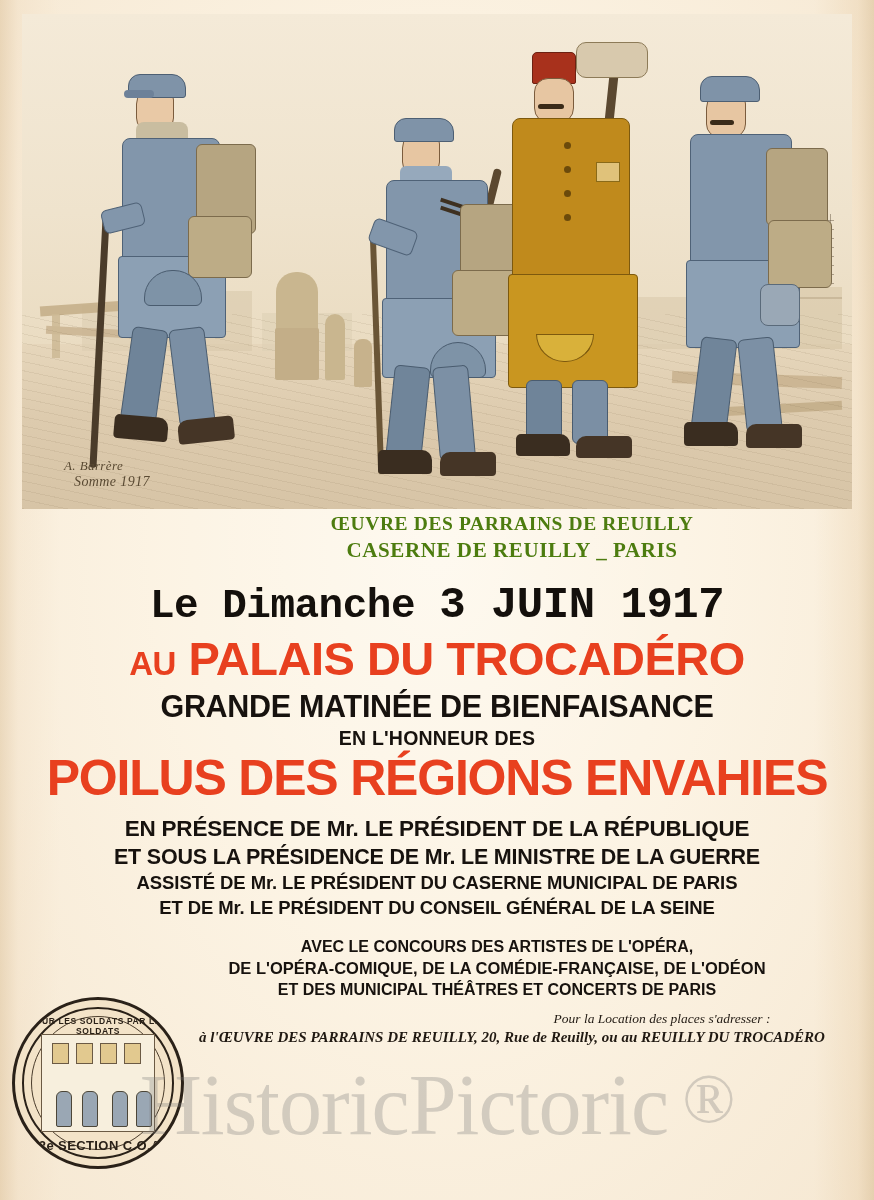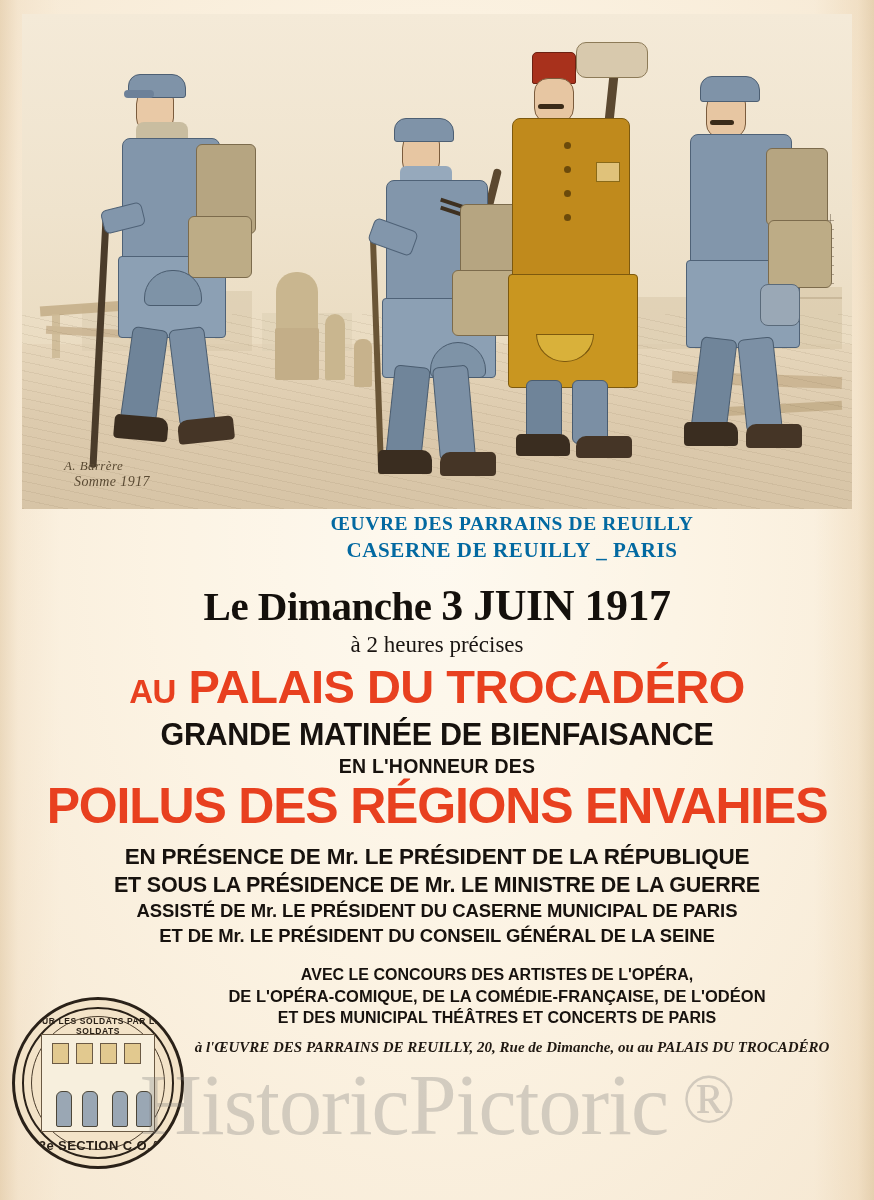--- a/index.html
+++ b/index.html
@@ -85,29 +85,29 @@
     left: 0; right: 0;
     top: 512px;
     text-align: center;
     color: #1a1512;
   }
   .org {
     font-family: "Liberation Serif", serif;
     font-weight: 700;
     font-size: 19.5px;
     letter-spacing: .6px;
-    color: #0369a1;
+    color: #4d7c0f;
     line-height: 1.28;
     margin-left: 150px;
   }
   .org .l2 { font-size: 21px; }
 
   .line-date {
     margin-top: 16px;
-    font-family: Liberation Serif, serif;
+    font-family: Liberation Mono, monospace;
     font-weight: 700;
     font-size: 41px;
     letter-spacing: -0.5px;
     color: #14100c;
   }
   .line-date .big { font-size: 44px; }
   .line-hour {
     font-family: "Liberation Serif", serif;
     font-size: 23px;
     margin-top: 1px;
@@ -441,21 +441,20 @@
     <div class="org">
       <div>ŒUVRE DES PARRAINS DE REUILLY</div>
       <div class="l2">CASERNE DE REUILLY _ PARIS</div>
     </div>
 
     <div class="line-date">
       <span>Le Dimanche</span>
       <span class="big">3 JUIN 1917</span>
     </div>
 
-    <div class="line-hour">à 2 heures précises</div>
 
     <div class="line-troc">
       <span class="small">AU</span>
       <span>PALAIS DU TROCADÉRO</span>
     </div>
 
     <div class="line-matinee">GRANDE MATINÉE DE BIENFAISANCE</div>
     <div class="line-honneur">EN L'HONNEUR DES</div>
     <div class="line-poilus">POILUS DES RÉGIONS ENVAHIES</div>
 
@@ -466,21 +465,22 @@
       <div class="p4">ET DE Mr. LE PRÉSIDENT DU CONSEIL GÉNÉRAL DE LA SEINE</div>
     </div>
 
     <div class="concours">
       <div class="c1">AVEC LE CONCOURS DES ARTISTES DE L'OPÉRA,</div>
       <div class="c2">DE L'OPÉRA-COMIQUE, DE LA COMÉDIE-FRANÇAISE, DE L'ODÉON</div>
       <div class="c3">ET DES MUNICIPAL THÉÂTRES ET CONCERTS DE PARIS</div>
     </div>
 
     <div class="booking">
-      <div class="b2">à l'ŒUVRE DES PARRAINS DE REUILLY, 20, Rue de Dimanche, ou au PALAIS DU TROCADÉRO</div>
+      <div class="b1">Pour la Location des places s'adresser :</div>
+      <div class="b2">à l'ŒUVRE DES PARRAINS DE REUILLY, 20, Rue de Reuilly, ou au REUILLY DU TROCADÉRO</div>
     </div>
 
   </div>
 
   <div class="seal">
     <div class="ring"></div>
     <div class="ring2"></div>
     <div class="toptext">POUR LES SOLDATS PAR LES SOLDATS</div>
     <div class="scene">
       <div class="win" style="left:10px;top:8px;"></div>

